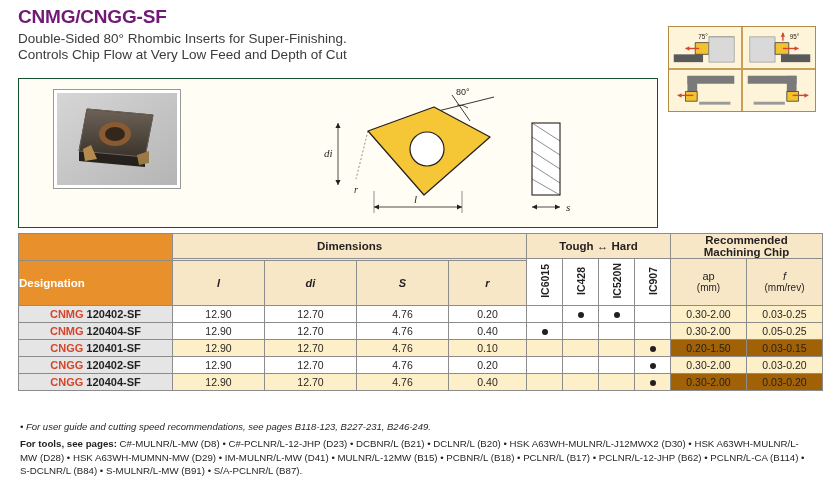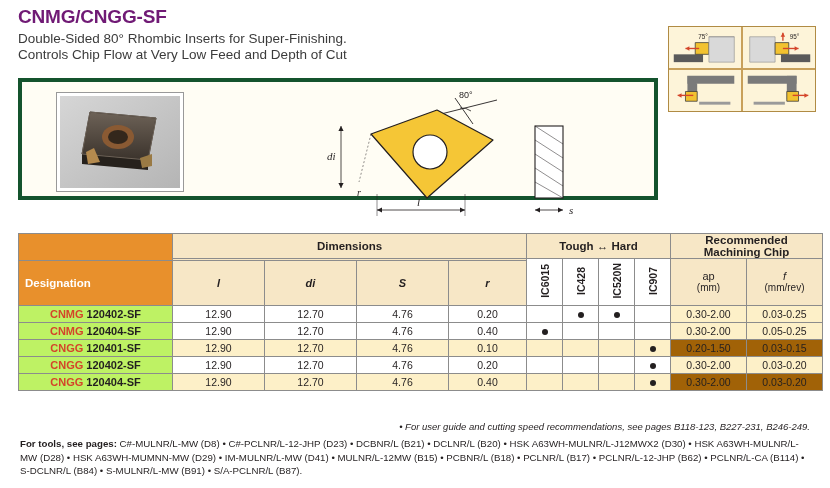--- a/index.html
+++ b/index.html
@@ -51,23 +51,23 @@
     background: #fdf4d9;
     position: relative;
     overflow: hidden;
   }
   .icon-cell svg { display: block; width: 100%; height: 100%; }
 
   
   .illus-panel {
     position: absolute;
     left: 18px; top: 78px;
-    width: 640px; height: 122px;
+    width: 640px; height: 150px;
     background: #fffdf4;
-    border: 4px solid #14532d;
+    border: 1px solid #14532d;
   }
   .photo-frame {
     position: absolute;
     left: 34px; top: 10px;
     width: 128px; height: 100px;
     background: #ffffff;
     border: 1px solid #999;
     padding: 3px;
   }
   .photo-inner {
@@ -137,21 +137,21 @@
   .grade-label {
     writing-mode: vertical-rl;
     transform: rotate(180deg);
     font-size: 10.5px;
     font-weight: bold;
     white-space: nowrap;
     padding: 4px 0;
     display: inline-block;
   }
   .desig-cell {
-    background: #bef264;
+    background: #e5e5e5;
     color: #d4452a;
     font-weight: bold;
     text-align: left;
     padding-left: 5px;
     font-size: 11px;
     height: 17px;
   }
   .desig-cell .blk { color: #231f20; font-weight: bold; }
   .row-dim {
     background: #ffffff;
@@ -179,21 +179,20 @@
   .grade-cell.alt { background: #fdf0c8; }
 
   
   .footnote {
     position: absolute;
     left: 20px; top: 421px;
     width: 790px;
     font-size: 9.5px;
     font-style: italic;
     color: #231f20;
-    text-align: right;
   }
   .tools-note {
     position: absolute;
     left: 20px; top: 437px;
     width: 795px;
     font-size: 9.7px;
     line-height: 13.5px;
     color: #231f20;
   }
   .tools-note b { font-weight: bold; }
@@ -372,21 +371,21 @@
         <th rowspan="2" class="hdr-tan">
           <div style="font-size:11px">ap</div>
           <div style="font-size:10px">(mm)</div>
         </th>
         <th rowspan="2" class="hdr-tan">
           <div style="font-size:11px;font-style:italic">f</div>
           <div style="font-size:10px">(mm/rev)</div>
         </th>
       </tr>
       <tr>
-        <th class="hdr-orange" style="text-align:left;padding-left:6px;height:20px;font-size:11.5px;">Designation</th>
+        <th class="hdr-orange" style="text-align:left;height:20px;font-size:11.5px;">Designation</th>
         <th class="hdr-sub dim-label">l</th>
         <th class="hdr-sub dim-label">di</th>
         <th class="hdr-sub dim-label">S</th>
         <th class="hdr-sub dim-label">r</th>
       </tr>
     </thead>
     <tbody>
 
       <tr>
         <td class="desig-cell">

